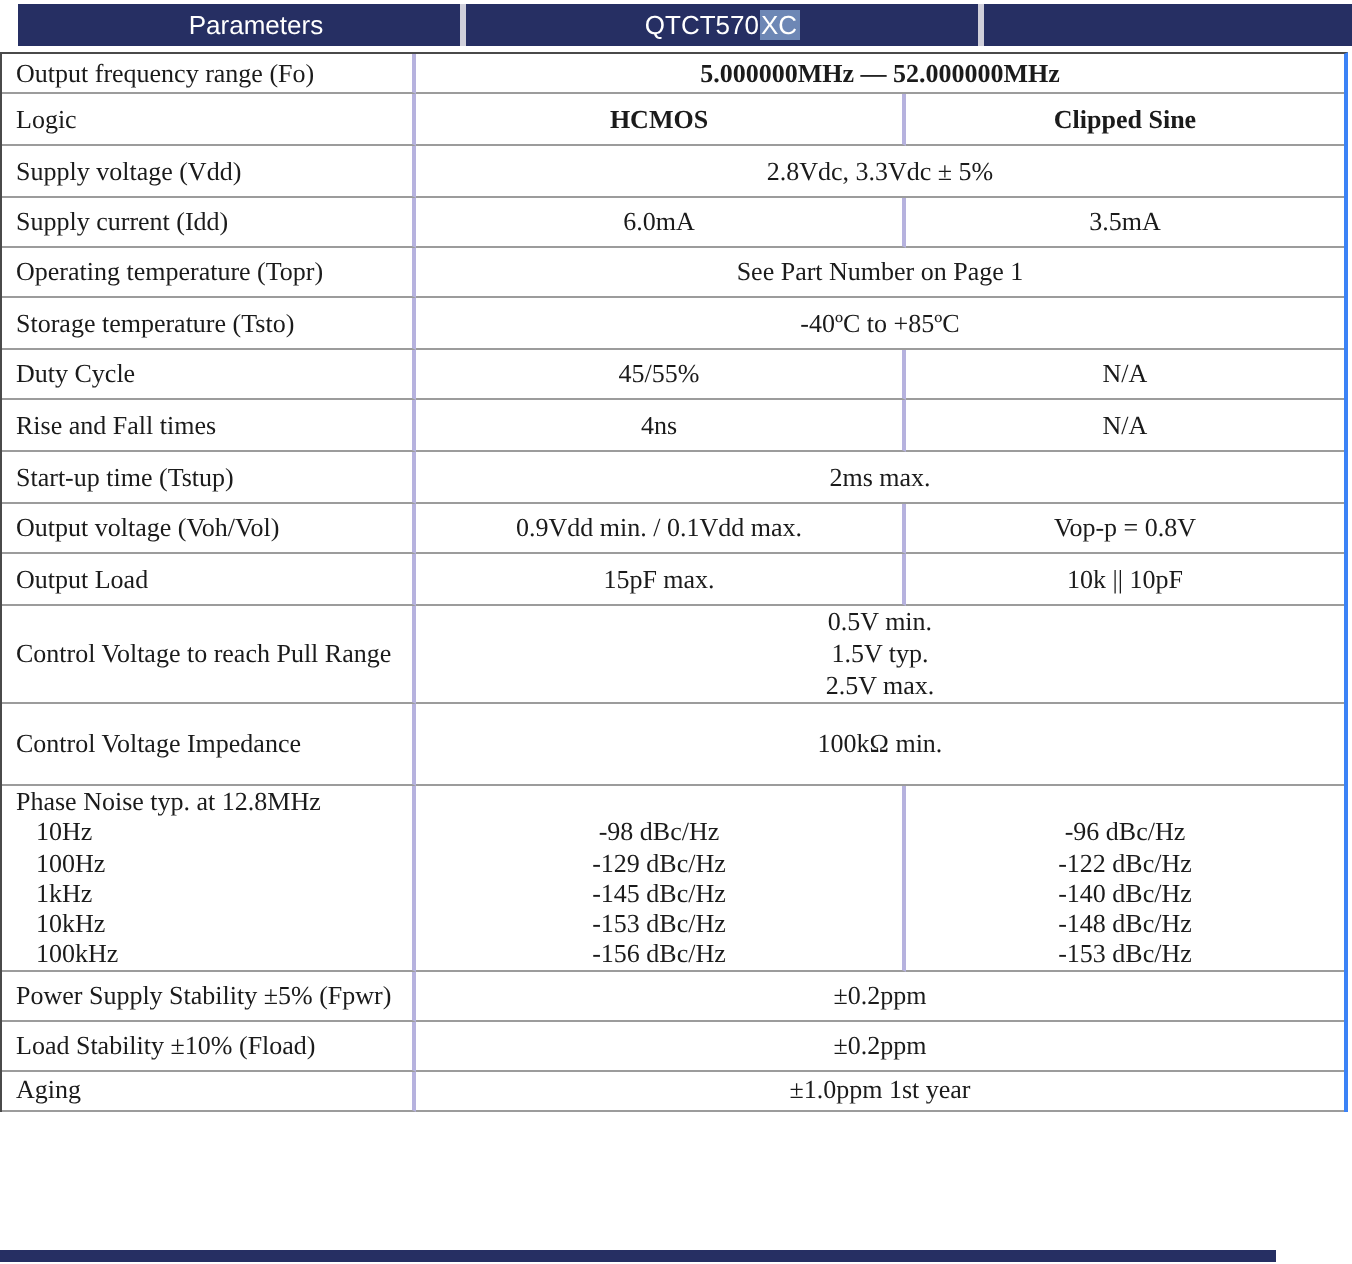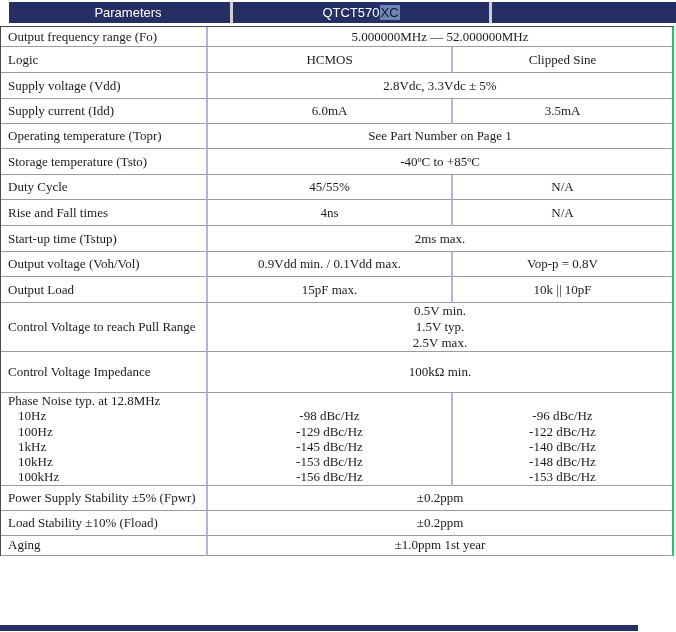--- a/index.html
+++ b/index.html
@@ -30,48 +30,48 @@
     display: flex;
     align-items: center;
     justify-content: center;
     height: 100%;
     white-space: nowrap;
   }
   .hdr-c1 { width: 204px; }
   .hdr-c2 { width: 256px; }
   .hdr-c3 { flex: 1; }
   .hdr-sep { width: 3px; height: 100%; background: #cfcfda; }
-  .sel-highlight { background: #6d87b5; color: #0f172a; padding: 0 1px; }
+  .sel-highlight { background: #6d87b5; color: #ffffff; padding: 0 1px; }
 
   
   table.spec {
     position: absolute;
     top: 26px;
     left: 0;
     width: 671px;
     border-collapse: separate;
     border-spacing: 0;
     table-layout: fixed;
     font-size: 13px;
     color: #1b1b1b;
     border-top: 1px solid #4a4a4a;
     border-left: 1px solid #4a4a4a;
-    border-right: 2px solid #22c55e;
+    border-right: 2px solid #3b82f6;
     background: #ffffff;
   }
   td {
     padding: 0;
     vertical-align: middle;
     border-bottom: 1px solid #9c9c9c;
     overflow: hidden;
   }
   td.param { padding-left: 7px; text-align: left; }
   td.val   { text-align: center; }
   td.vsep  { border-right: 2px solid #b6b2de; }
-  .b { font-weight: normal; margin-top: 40px; }
+  .b { font-weight: bold; margin-top: 40px; }
 
   
   td.top { vertical-align: top; margin-left: 46px; }
   .ln  { line-height: 15.3px; }
   .ln3 { line-height: 16px; }
   .freq-label { padding-left: 10px; }
   .pn-spacer { height: 15.3px; }
 
   
   .bottom-bar {

